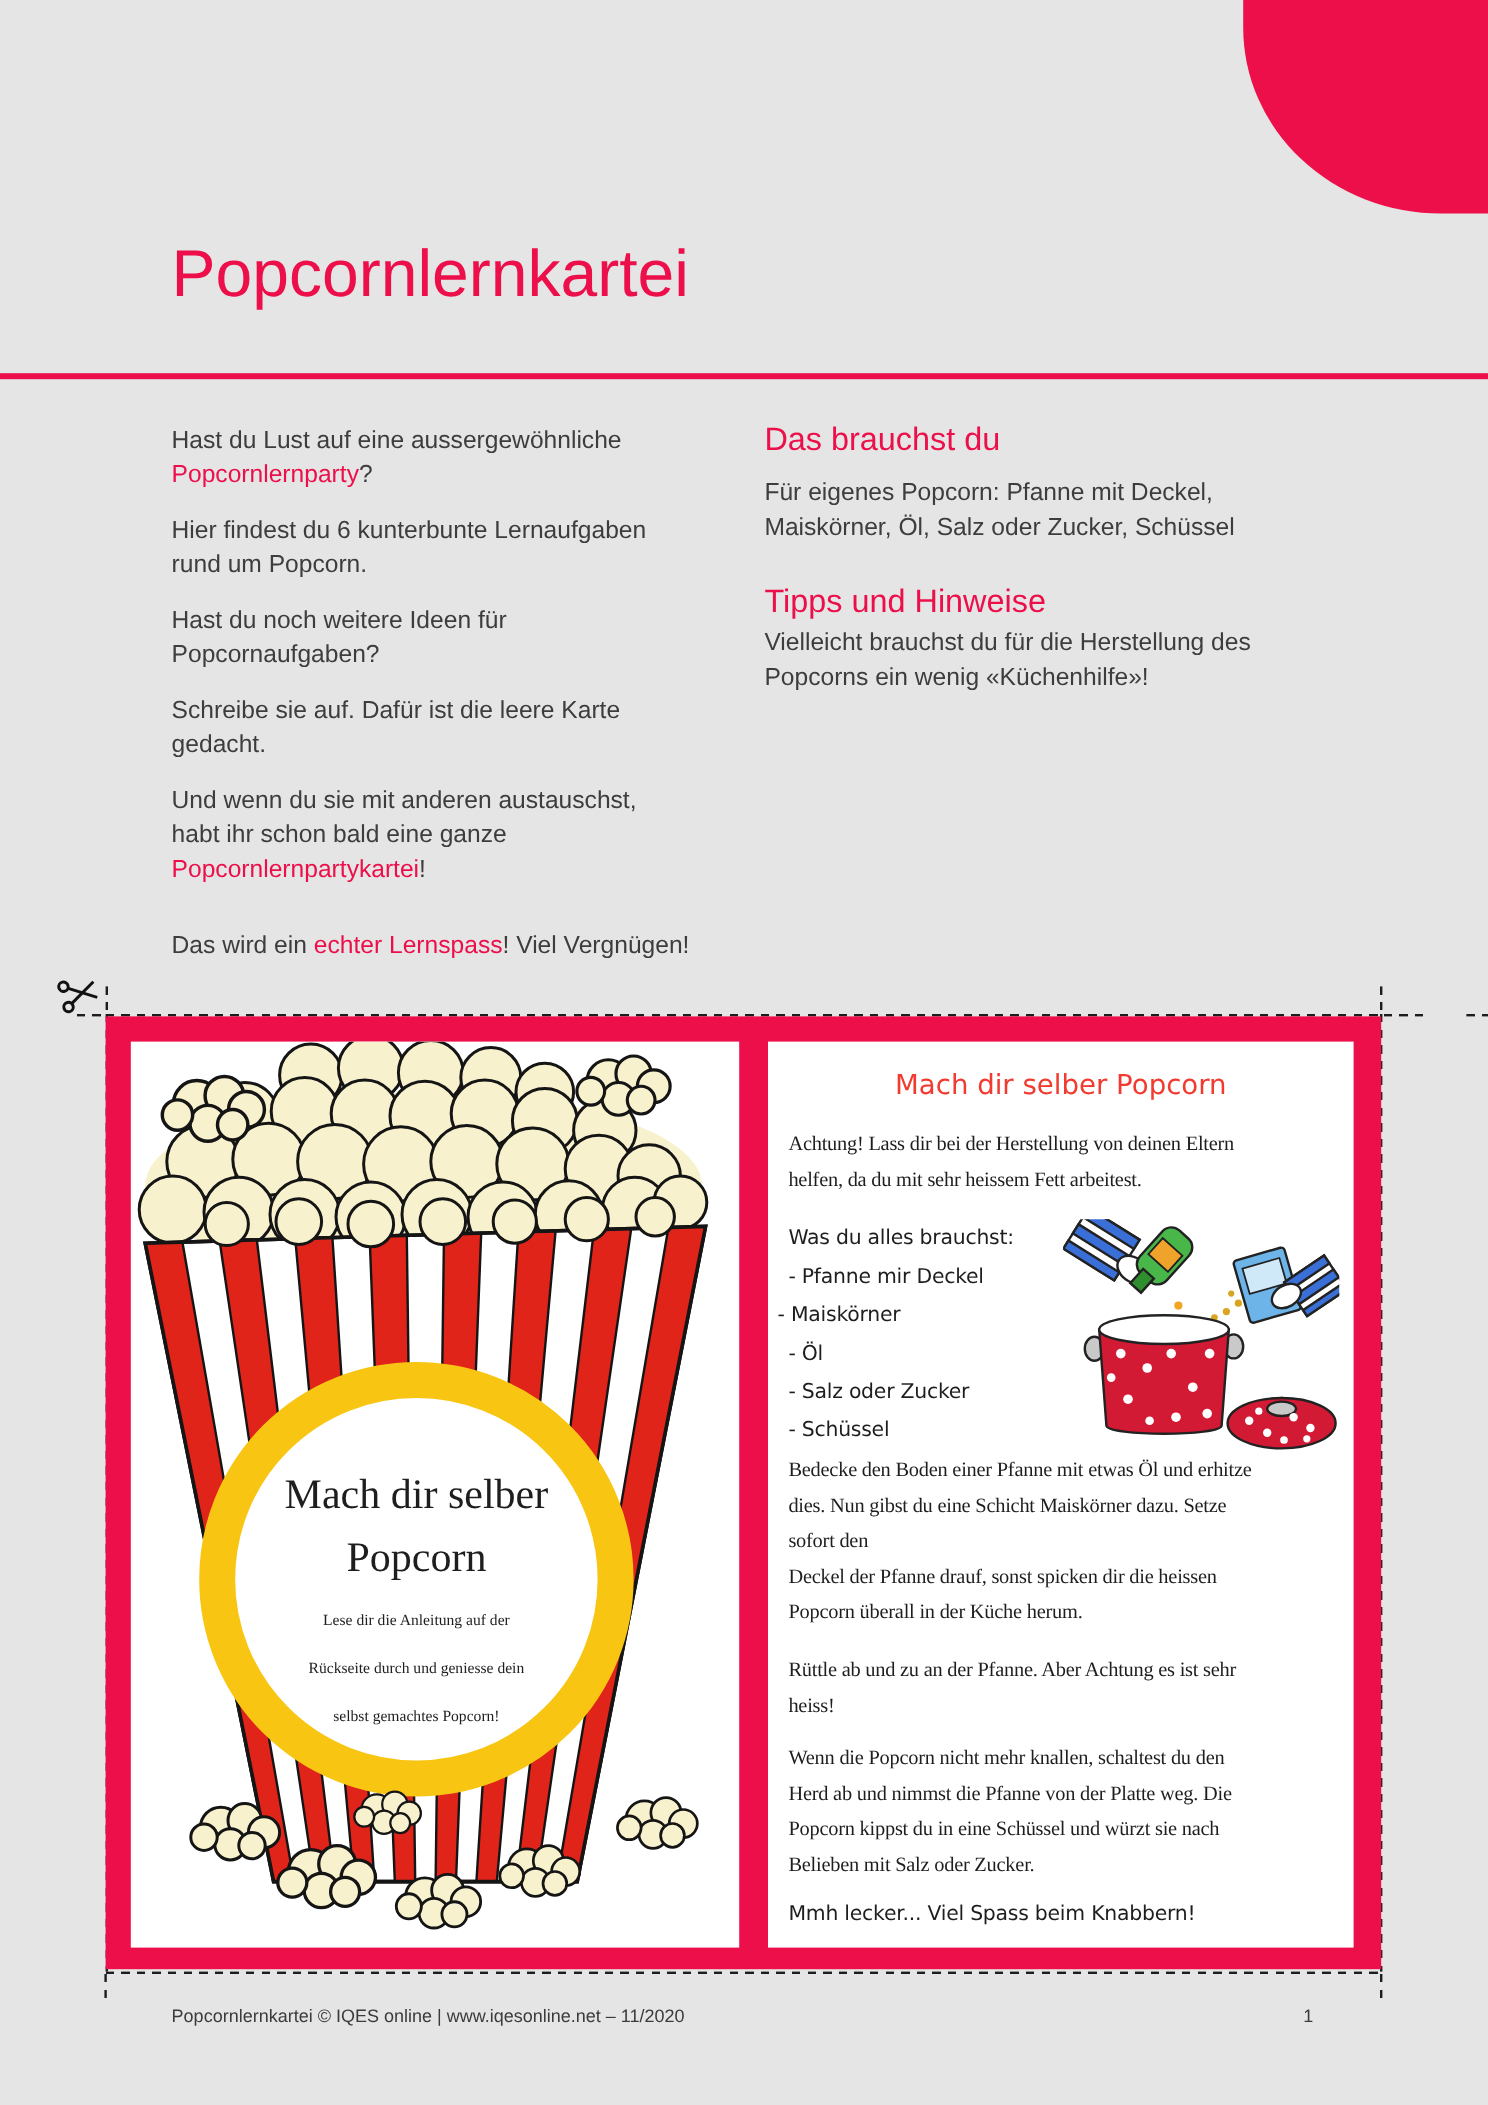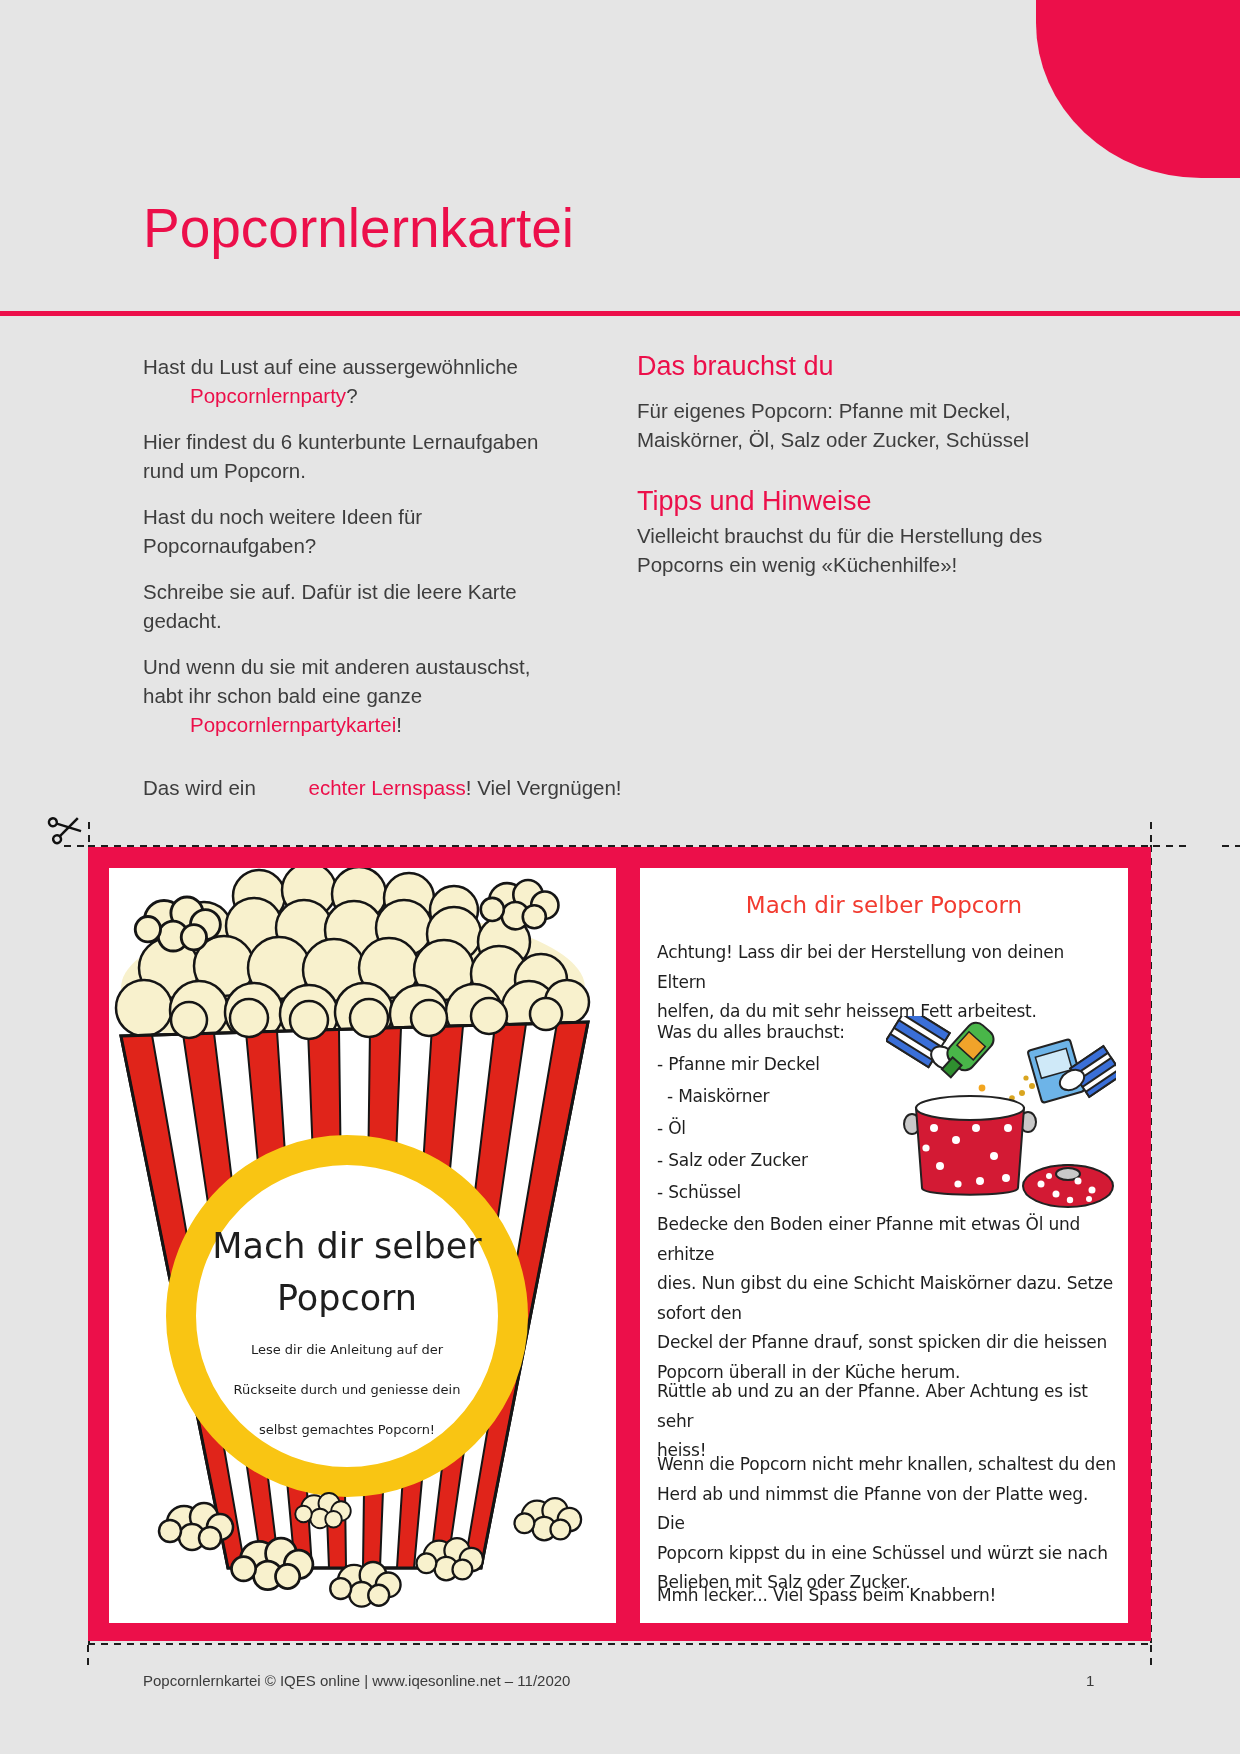--- a/index.html
+++ b/index.html
@@ -1,30 +1,30 @@
 <!DOCTYPE html>
 <html style="--accent: #EC0F4A; --stripe_red: #E0241A; --pot_red: #D31A34; --card_title_red: #F23B30; --yellow: #F9C513; --cream: #F8F1CD;"><head>
 <meta charset="utf-8">
 <style>
   html,body{margin:0;padding:0;background:#fff;}
   .page{position:relative;width:1240px;height:1754px;background:#e5e5e5;overflow:hidden;
         font-family:"Liberation Sans",sans-serif;color:#3d3d3d;}
   .abs{position:absolute;}
-  .accent{color:var(--accent);margin-left:47px;}
+  .accent{color:var(--accent);}
   .page-title{font-size:55px;line-height:1.05;color:var(--accent);letter-spacing:0;}
   .rule{background:var(--accent);}
   .intro p{margin:0 0 17px 0;font-size:20.5px;line-height:29px;}
   .intro .hd{color:var(--accent);font-size:27px;line-height:29px;margin:0;}
   .fun{font-size:20.5px;white-space:nowrap;}
   .dash-h{height:2px;background:repeating-linear-gradient(90deg,#1d1d1d 0 7px,transparent 7px 13px);}
   .dash-v{width:2px;background:repeating-linear-gradient(180deg,#1d1d1d 0 7px,transparent 7px 13px);}
   .sheet{background:var(--accent);}
   .card{background:#fff;overflow:hidden;}
   .hand{font-family:"DejaVu Sans",sans-serif;color:#1e1e1e;}
-  .ml{white-space:pre-line;}
+  .ml{white-space:pre-line;font-family:Liberation Serif, serif;}
   .front-title{font-size:35px;line-height:52px;text-align:center;}
   .front-sub{font-size:13px;line-height:40px;text-align:center;}
   .back-title{font-size:23px;line-height:30px;text-align:center;color:var(--card_title_red);width:100%;}
   .back-p{font-size:17px;line-height:29.5px;letter-spacing:-0.2px;}
   .back-li{font-size:17px;line-height:32px;letter-spacing:-0.2px;}
   .footer{font-size:15px;color:#3b3b3b;}
   svg .pc{fill:var(--cream);stroke:#151515;stroke-width:2.5;}
 </style>
 </head>
 <body>
@@ -220,21 +220,21 @@
 selbst gemachtes Popcorn!</div>
     </div>
 
     <div class="abs card" style="left:552px;top:21px;width:488px;height:755px;">
       <div class="abs hand back-title" style="left:0;top:22px;">Mach dir selber Popcorn</div>
 
       <div class="abs hand back-p ml" style="left:17px;top:70px;width:460px;">Achtung! Lass dir bei der Herstellung von deinen Eltern
 helfen, da du mit sehr heissem Fett arbeitest.</div>
       <div class="abs hand back-p" style="left:17px;top:150px;width:300px;">Was du alles brauchst:</div>
       <div class="abs hand back-li" style="left:17px;top:180px;width:240px;">- Pfanne mir Deckel</div>
-      <div class="abs hand back-li" style="left:27px;top:212px;width:240px;">- Maiskörner</div>
+      <div class="abs hand back-li" style="left:8px;top:212px;width:240px;">- Maiskörner</div>
       <div class="abs hand back-li" style="left:17px;top:244px;width:240px;">- Öl</div>
       <div class="abs hand back-li" style="left:17px;top:276px;width:240px;">- Salz oder Zucker</div>
       <div class="abs hand back-li" style="left:17px;top:308px;width:240px;">- Schüssel</div>
       <div class="abs hand back-p ml" style="left:17px;top:342px;width:460px;">Bedecke den Boden einer Pfanne mit etwas Öl und erhitze
 dies. Nun gibst du eine Schicht Maiskörner dazu. Setze
 sofort den
 Deckel der Pfanne drauf, sonst spicken dir die heissen
 Popcorn überall in der Küche herum.</div>
       <div class="abs hand back-p ml" style="left:17px;top:509px;width:460px;">Rüttle ab und zu an der Pfanne. Aber Achtung es ist sehr
 heiss!</div>

